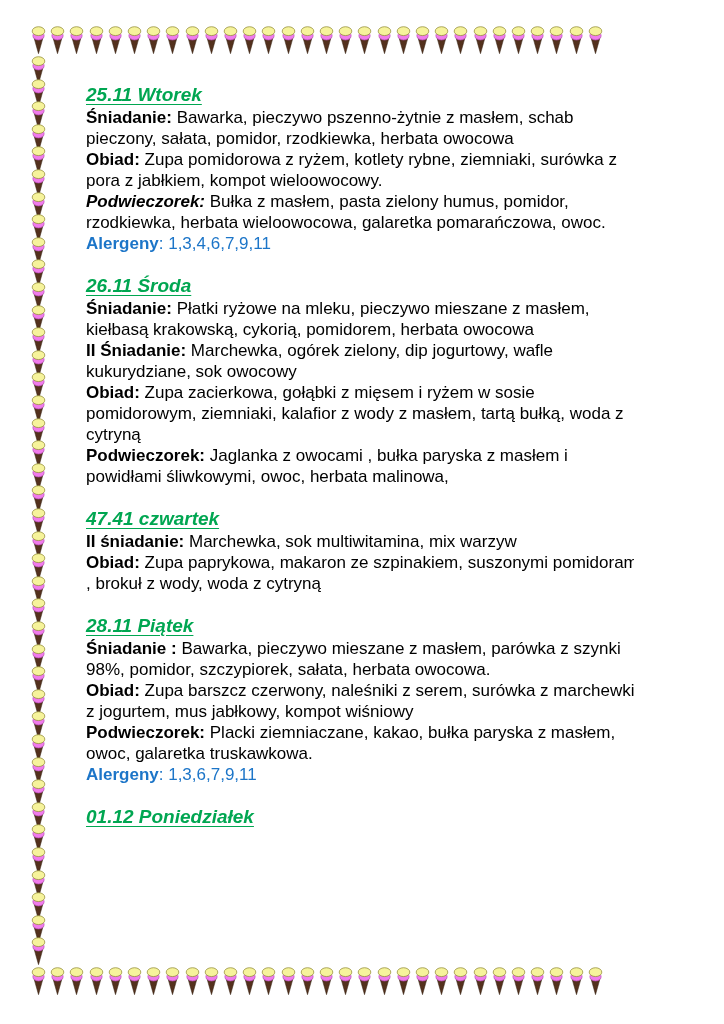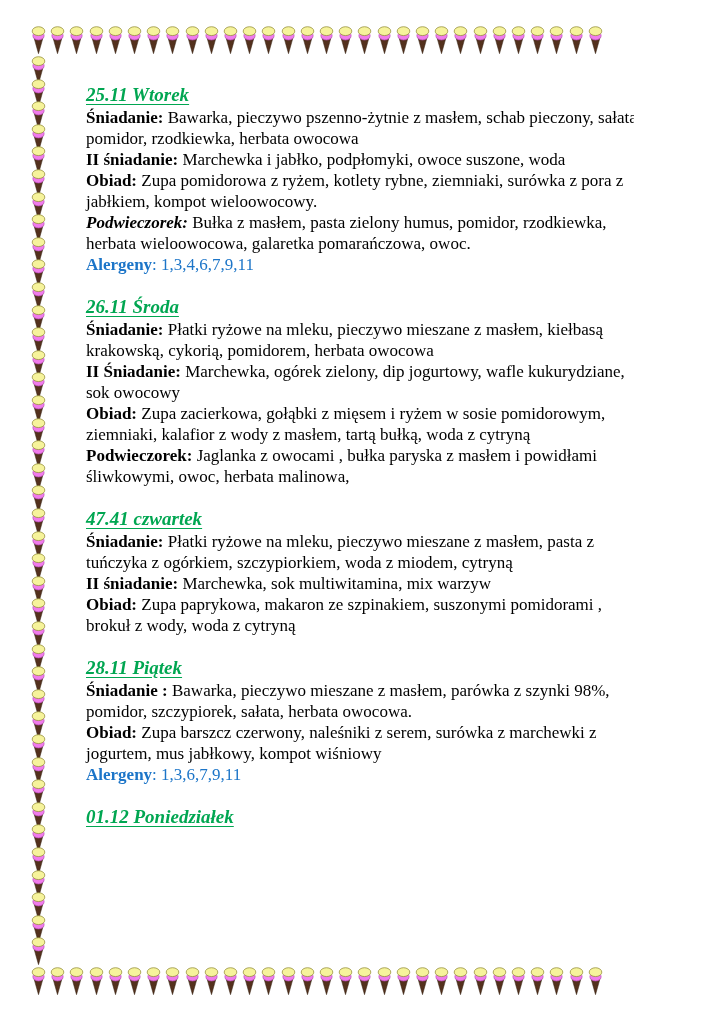--- a/index.html
+++ b/index.html
@@ -6,21 +6,21 @@
     --green:#00A651;
     --blue:#1C75C8;
     --ink:#000000;
   }
   html,body{margin:0;padding:0;background:#ffffff;}
   .page{
     position:relative;
     width:634px;height:1024px;
     background:#ffffff;
     overflow:hidden;
-    font-family:Liberation Serif, serif;
+    font-family:Liberation Sans, sans-serif;
     color:var(--ink);
   }
   
   .border-top,.border-bottom{
     position:absolute;left:30px;right:30px;
     display:flex;justify-content:space-between;
     height:29px;
   }
   .border-top{top:26px;}
   .border-bottom{top:967px;}
@@ -766,41 +766,40 @@
       <svg viewBox="0 0 20 34" class="cone">
         <polygon points="4.5,13 15.5,13 10,32.5" fill="#53311D" stroke="#33200F" stroke-width="0.6"></polygon>
         <ellipse cx="10" cy="11.5" rx="6.6" ry="4.8" fill="#F07CEC" stroke="#C050BE" stroke-width="0.9"></ellipse>
         <ellipse cx="10" cy="6" rx="7.4" ry="5.2" fill="#F6F39B" stroke="#938D3A" stroke-width="0.9"></ellipse>
       </svg>
     </div>
   <main class="content">
       <section>
         <h2 class="day-heading">25.11 Wtorek</h2>
         <p class="meal-line"><span class="meal-label">Śniadanie:</span><span> Bawarka, pieczywo pszenno-żytnie z masłem, schab pieczony, sałata, pomidor, rzodkiewka, herbata owocowa</span></p>
-        <p class="meal-line"><span class="meal-label">II śniadanie:</span><span> Marchewka i jabłko, podpłomyki, owoce suszone, woda</span></p>
         <p class="meal-line"><span class="meal-label">Obiad:</span><span> Zupa pomidorowa  z ryżem, kotlety  rybne, ziemniaki, surówka  z pora z jabłkiem, kompot wieloowocowy.</span></p>
         <p class="meal-line"><span class="meal-label italic">Podwieczorek:</span><span> Bułka  z masłem, pasta zielony humus, pomidor, rzodkiewka, herbata wieloowocowa, galaretka pomarańczowa, owoc.</span></p>
         <p class="allergens-line"><span class="allergens-label">Alergeny</span><span>: 1,3,4,6,7,9,11</span></p>
       </section>
       <section>
         <h2 class="day-heading">26.11 Środa</h2>
         <p class="meal-line"><span class="meal-label">Śniadanie:</span><span> Płatki ryżowe na mleku, pieczywo mieszane z masłem, kiełbasą krakowską, cykorią, pomidorem, herbata owocowa</span></p>
         <p class="meal-line"><span class="meal-label">II Śniadanie:</span><span> Marchewka, ogórek zielony, dip jogurtowy, wafle kukurydziane, sok owocowy</span></p>
         <p class="meal-line"><span class="meal-label">Obiad:</span><span> Zupa zacierkowa, gołąbki z mięsem i ryżem w sosie pomidorowym, ziemniaki,  kalafior z wody z masłem, tartą bułką, woda z cytryną</span></p>
         <p class="meal-line"><span class="meal-label">Podwieczorek:</span><span> Jaglanka z owocami , bułka paryska z masłem i powidłami śliwkowymi, owoc, herbata malinowa,</span></p>
       </section>
       <section>
         <h2 class="day-heading">47.41 czwartek</h2>
-        <p class="meal-line"><span class="meal-label">Śniadanie:</span><span> Płatki ryżowe na mleku, pieczywo mieszane z masłem, pasta z tuńczyka z  ogórkiem, szczypiorkiem, woda z miodem, cytryną</span></p>
         <p class="meal-line"><span class="meal-label">II śniadanie:</span><span> Marchewka, sok multiwitamina, mix warzyw</span></p>
         <p class="meal-line"><span class="meal-label">Obiad:</span><span> Zupa paprykowa, makaron ze szpinakiem, suszonymi pomidorami , brokuł z wody,  woda z cytryną</span></p>
       </section>
       <section>
         <h2 class="day-heading">28.11 Piątek</h2>
         <p class="meal-line"><span class="meal-label">Śniadanie :</span><span> Bawarka, pieczywo mieszane z masłem, parówka z szynki 98%, pomidor,  szczypiorek, sałata, herbata owocowa.</span></p>
         <p class="meal-line"><span class="meal-label">Obiad:</span><span> Zupa barszcz czerwony, naleśniki z serem, surówka z marchewki z jogurtem, mus jabłkowy,  kompot wiśniowy</span></p>
+        <p class="meal-line"><span class="meal-label">Podwieczorek:</span><span> Placki ziemniaczane, kakao, bułka paryska z masłem, owoc, galaretka truskawkowa.</span></p>
         <p class="allergens-line"><span class="allergens-label">Alergeny</span><span>: 1,3,6,7,9,11</span></p>
       </section>
       <section>
         <h2 class="day-heading">01.12 Poniedziałek</h2>
       </section>
     </main>
 </div>
 
 </body></html>

